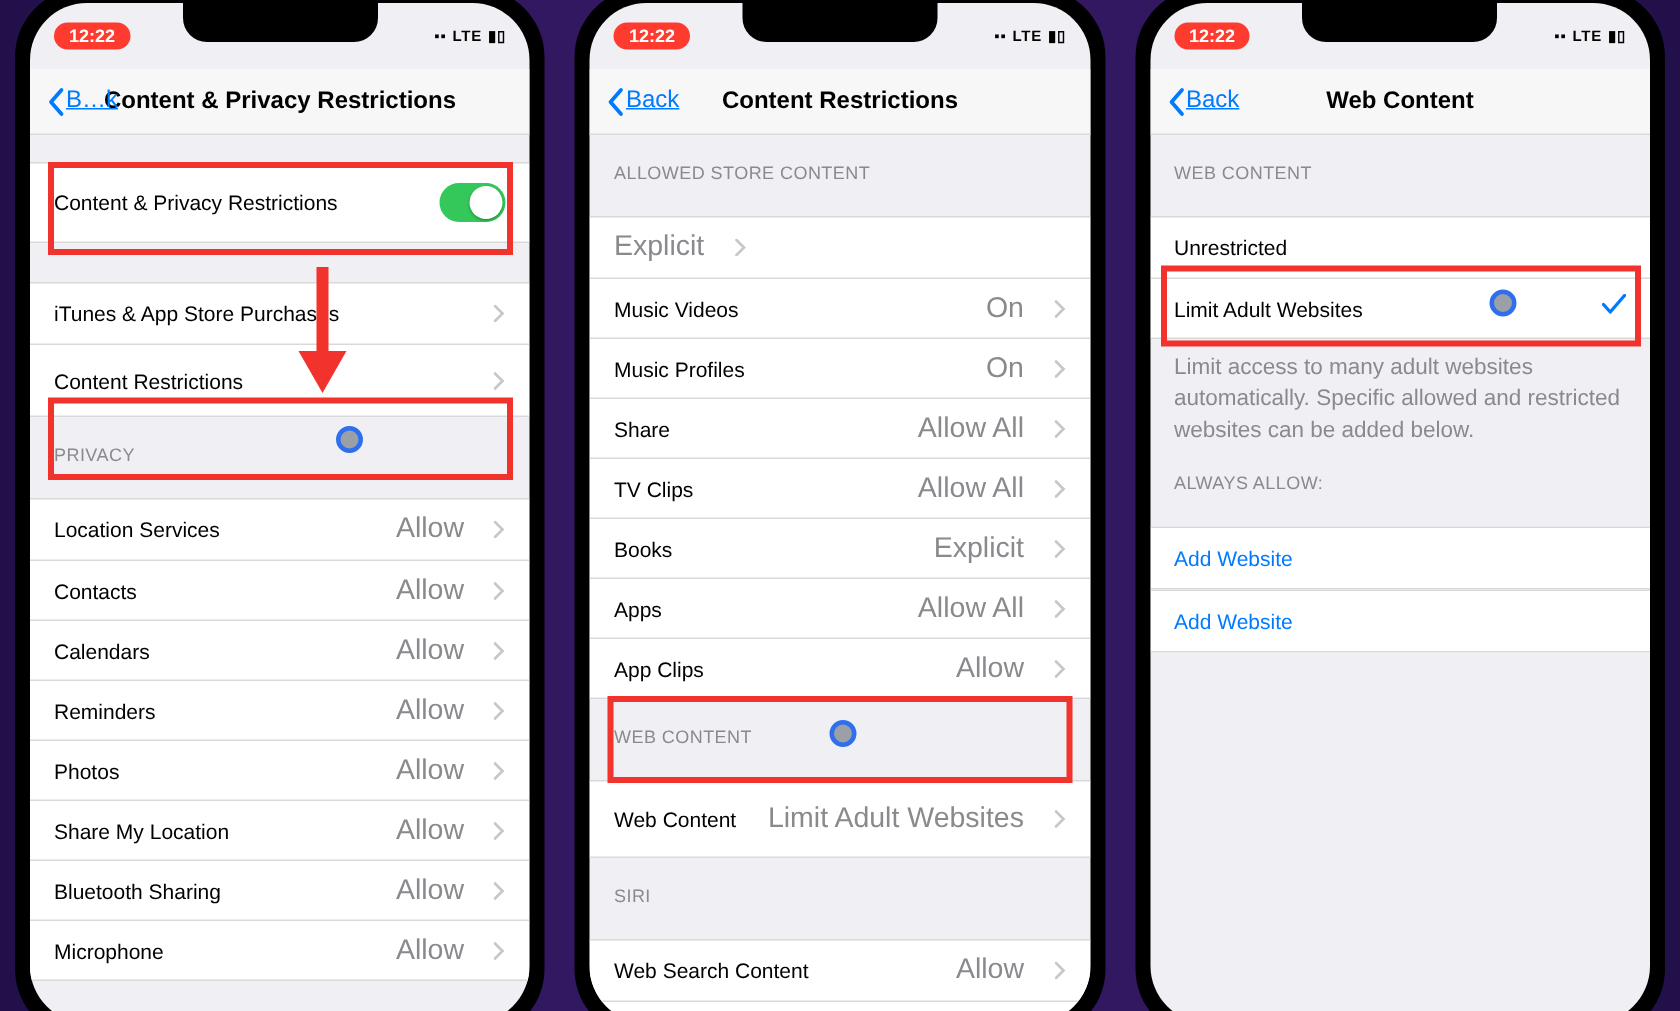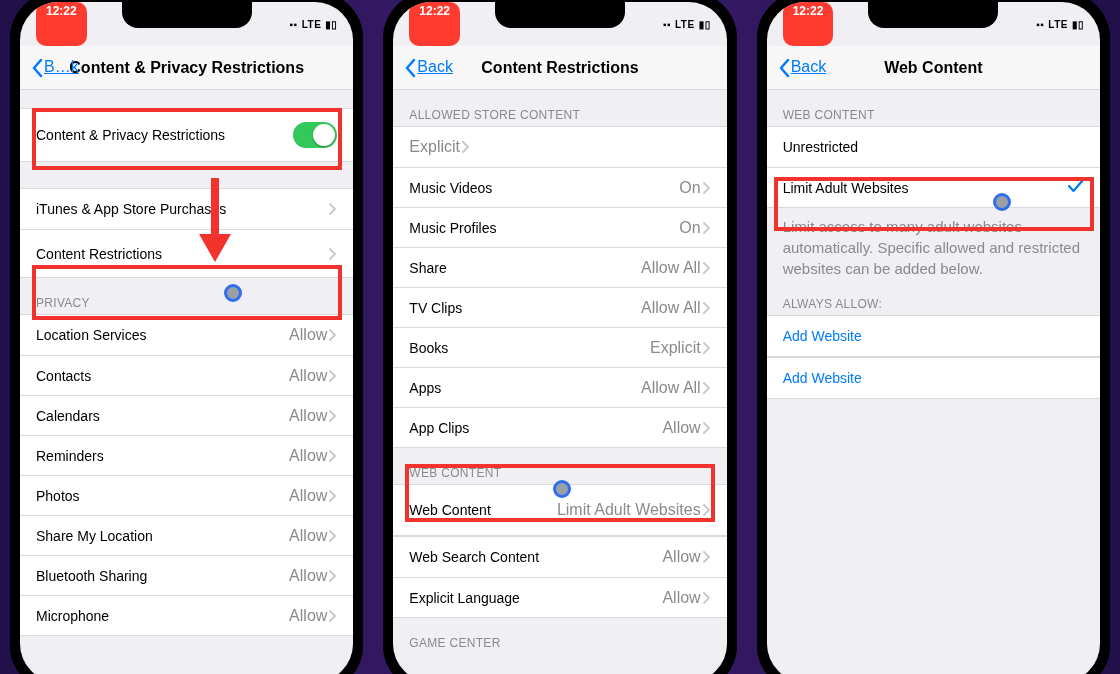--- a/index.html
+++ b/index.html
@@ -16,35 +16,35 @@
     --red:#f1322d;
     --toggle-on:#34c759;
     --statusred:#ff3b30;
   }
   *{box-sizing:border-box;font-family:-apple-system,Helvetica,Arial,sans-serif;}
   body{margin:0;background:linear-gradient(90deg,#22104a,#3a1c6b,#22104a);width:1120px;height:674px;overflow:hidden;}
   .stage{display:flex;gap:20px;justify-content:center;align-items:flex-start;padding:0 10px;}
   .phone{width:355px;height:700px;background:var(--chrome);border-radius:46px;padding:10px;position:relative;margin-top:-8px;}
   .phone-inner{background:var(--bg-phone);width:100%;height:100%;border-radius:38px;overflow:hidden;position:relative;}
   .notch{position:absolute;left:50%;transform:translateX(-50%);top:0;width:130px;height:26px;background:var(--notch);border-bottom-left-radius:16px;border-bottom-right-radius:16px;z-index:5;}
-  .statusbar{height:44px;display:flex;justify-content:space-between;padding:0 16px;font-size:11px;font-weight:600;}
+  .statusbar{height:44px;display:flex;align-items:center;justify-content:space-between;padding:0 16px;font-size:11px;font-weight:600;}
   .status-time{background:var(--statusred);color:#fff;border-radius:10px;padding:2px 10px;font-size:12px;}
   .status-right{display:flex;align-items:center;gap:4px;color:#000;font-size:10px;letter-spacing:.5px;}
   .navbar{height:44px;display:flex;align-items:center;justify-content:center;position:relative;border-bottom:1px solid var(--sep);background:#f7f7f8;}
   .nav-back{position:absolute;left:10px;display:flex;align-items:flex-start;color:var(--link);font-size:16px;text-decoration:underline;}
   .nav-back svg{width:14px;height:20px;}
   .nav-title{font-size:16px;font-weight:600;}
   .content{overflow:hidden;}
-  .section-header{font-size:12px;color:var(--text-dim);padding:18px 16px 4px;text-transform:uppercase;letter-spacing:.3px;}
+  .section-header{font-size:12px;color:var(--text-dim);padding:18px 16px 22px;text-transform:uppercase;letter-spacing:.3px;}
   .section-footer{font-size:15px;color:var(--text-dim);padding:8px 16px 0;line-height:1.4;}
   .group{background:var(--cell);border-top:1px solid var(--sep);border-bottom:1px solid var(--sep);}
   .cell{min-height:40px;display:flex;align-items:center;justify-content:space-between;padding:0 16px;border-top:1px solid var(--sep);position:relative;}
   .group .cell:first-child{border-top:none;}
   .cell-label{font-size:14px;color:var(--text);}
-  .cell-right{display:flex;align-items:center;gap:2px;font-size:16px;color:var(--text-dim);}
+  .cell-right{display:flex;align-items:center;gap:20px;font-size:19px;color:var(--text-dim);}
   .chev{color:#c7c7cc;}
   .chev svg{width:8px;height:12px;display:block;}
   .check svg{width:16px;height:14px;}
   .toggle{width:44px;height:26px;border-radius:13px;background:var(--toggle-on);position:relative;}
   .toggle::after{content:"";position:absolute;width:22px;height:22px;border-radius:50%;background:#fff;top:2px;right:2px;box-shadow:0 1px 2px rgba(0,0,0,.3);}
   .link-cell{color:var(--link);}
   
   .hl{position:absolute;border:4px solid var(--red);pointer-events:none;z-index:8;}
   .dot{position:absolute;width:18px;height:18px;border-radius:50%;background:#9aa0a6;border:3px solid #2f6fed;z-index:9;pointer-events:none;}
   .arrow{position:absolute;z-index:9;pointer-events:none;}
@@ -326,20 +326,21 @@
             <span class="cell-right">
               <span>Limit Adult Websites</span>
               <span class="chev">
                   <svg viewBox="0 0 8 12">
                     <path d="M1 1 L6 6 L1 11" stroke="#c7c7cc" stroke-width="1.8" fill="none" stroke-linecap="round"></path>
                   </svg>
                 </span>
             </span>
           </div>
         </div>
+        <div class="section-header">SIRI</div>
         <div class="group" id="p2-siri">
             <div class="cell">
        <span class="cell-label">Web Search Content</span>
        <span class="cell-right">
                 <span>Allow</span>
                 <span class="chev">
                   <svg viewBox="0 0 8 12">
                     <path d="M1 1 L6 6 L1 11" stroke="#c7c7cc" stroke-width="1.8" fill="none" stroke-linecap="round"></path>
                   </svg>
                 </span>

